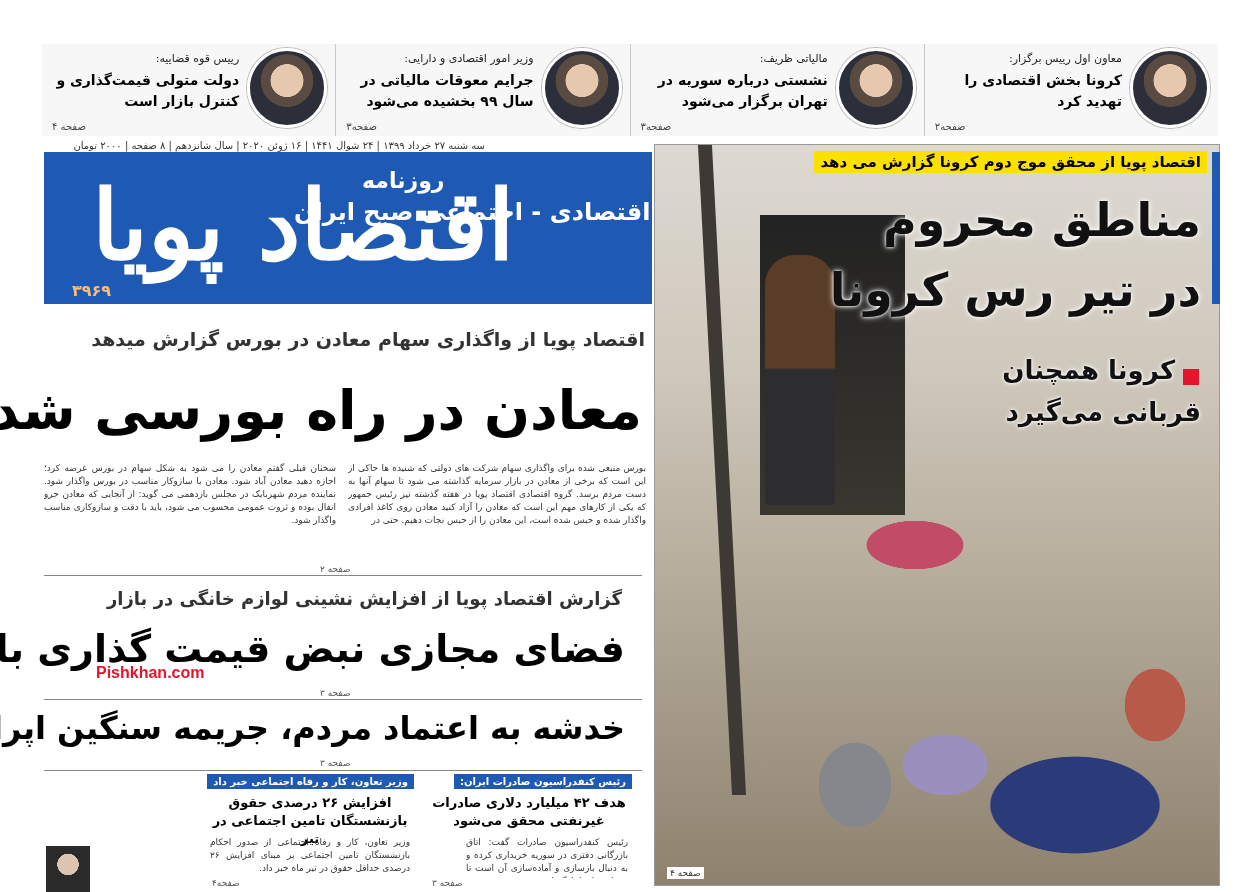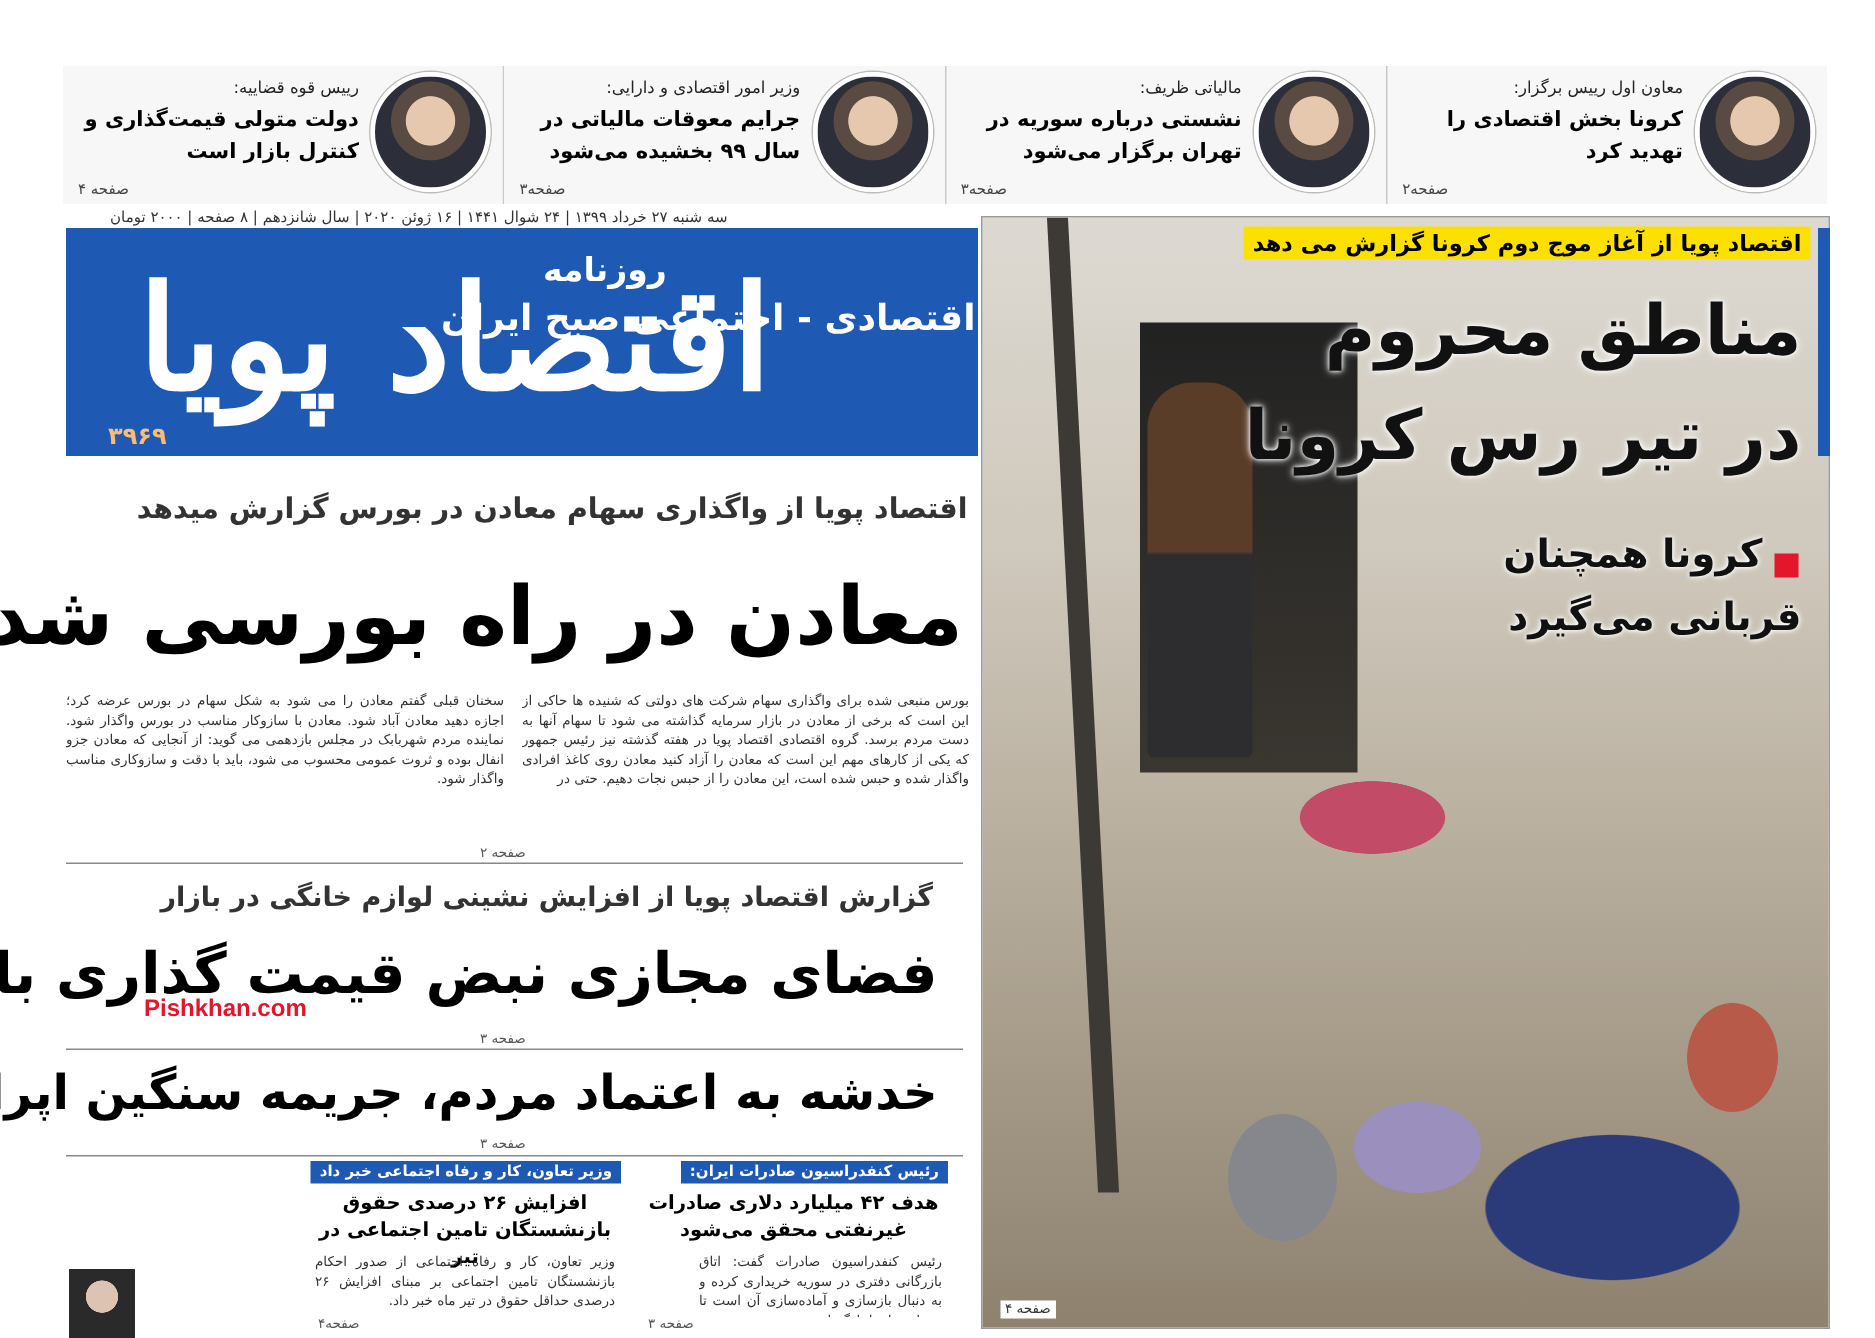--- a/index.html
+++ b/index.html
@@ -134,21 +134,21 @@
     <div class="bhead">افزایش ۲۶ درصدی حقوق بازنشستگان تامین اجتماعی در تیر</div>
     <div class="btext" style="top:62px; height:42px; overflow:hidden;">وزیر تعاون، کار و رفاه اجتماعی از صدور احکام بازنشستگان تامین اجتماعی بر مبنای افزایش ۲۶ درصدی حداقل حقوق در تیر ماه خبر داد.</div>
     <div class="bpg">صفحه۴</div>
   </div>
   <div class="avatar2"></div>
 
   <div class="photo-box">
     <div class="door"></div>
     <div class="man"></div>
     <div class="pole"></div>
-    <div class="photo-kicker">اقتصاد پویا از آغاز موج دوم کرونا گزارش می دهد</div>
+    <div class="photo-kicker">اقتصاد پویا از محقق موج دوم کرونا گزارش می دهد</div>
     <div class="photo-head" style="top:48px;">مناطق محروم</div>
     <div class="photo-head" style="top:118px;">در تیر رس کرونا</div>
     <div class="red-square"></div>
     <div class="photo-sub" style="top:252px;">قربانی می‌گیرد</div>
     <div class="photo-sub" style="top:210px; right:44px;">کرونا همچنان</div>
     <div class="photo-page">صفحه ۴</div>
   </div>
   <div class="blue-edge"></div>
 
 </div>

